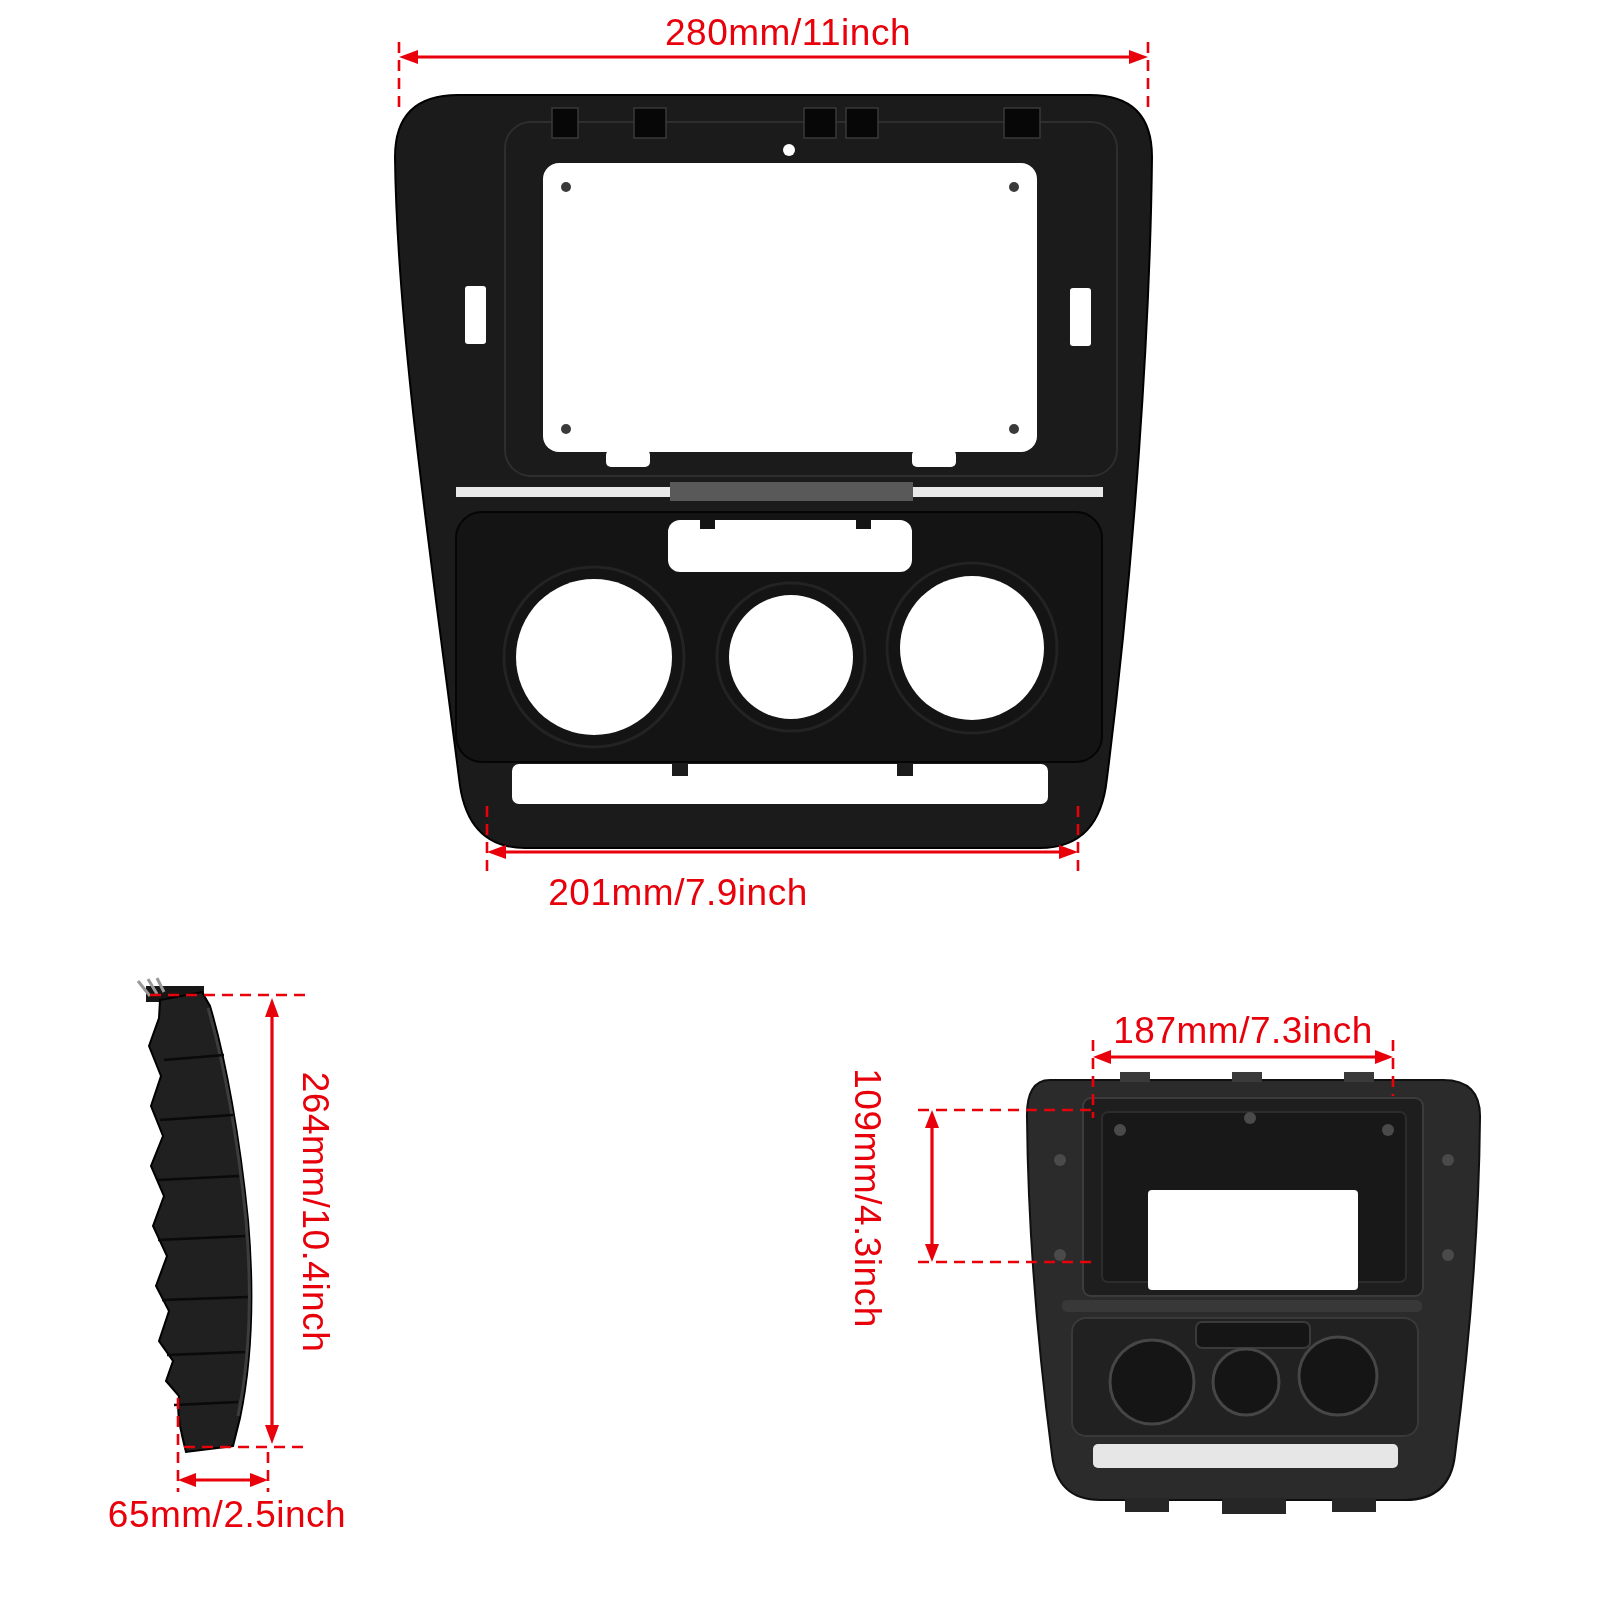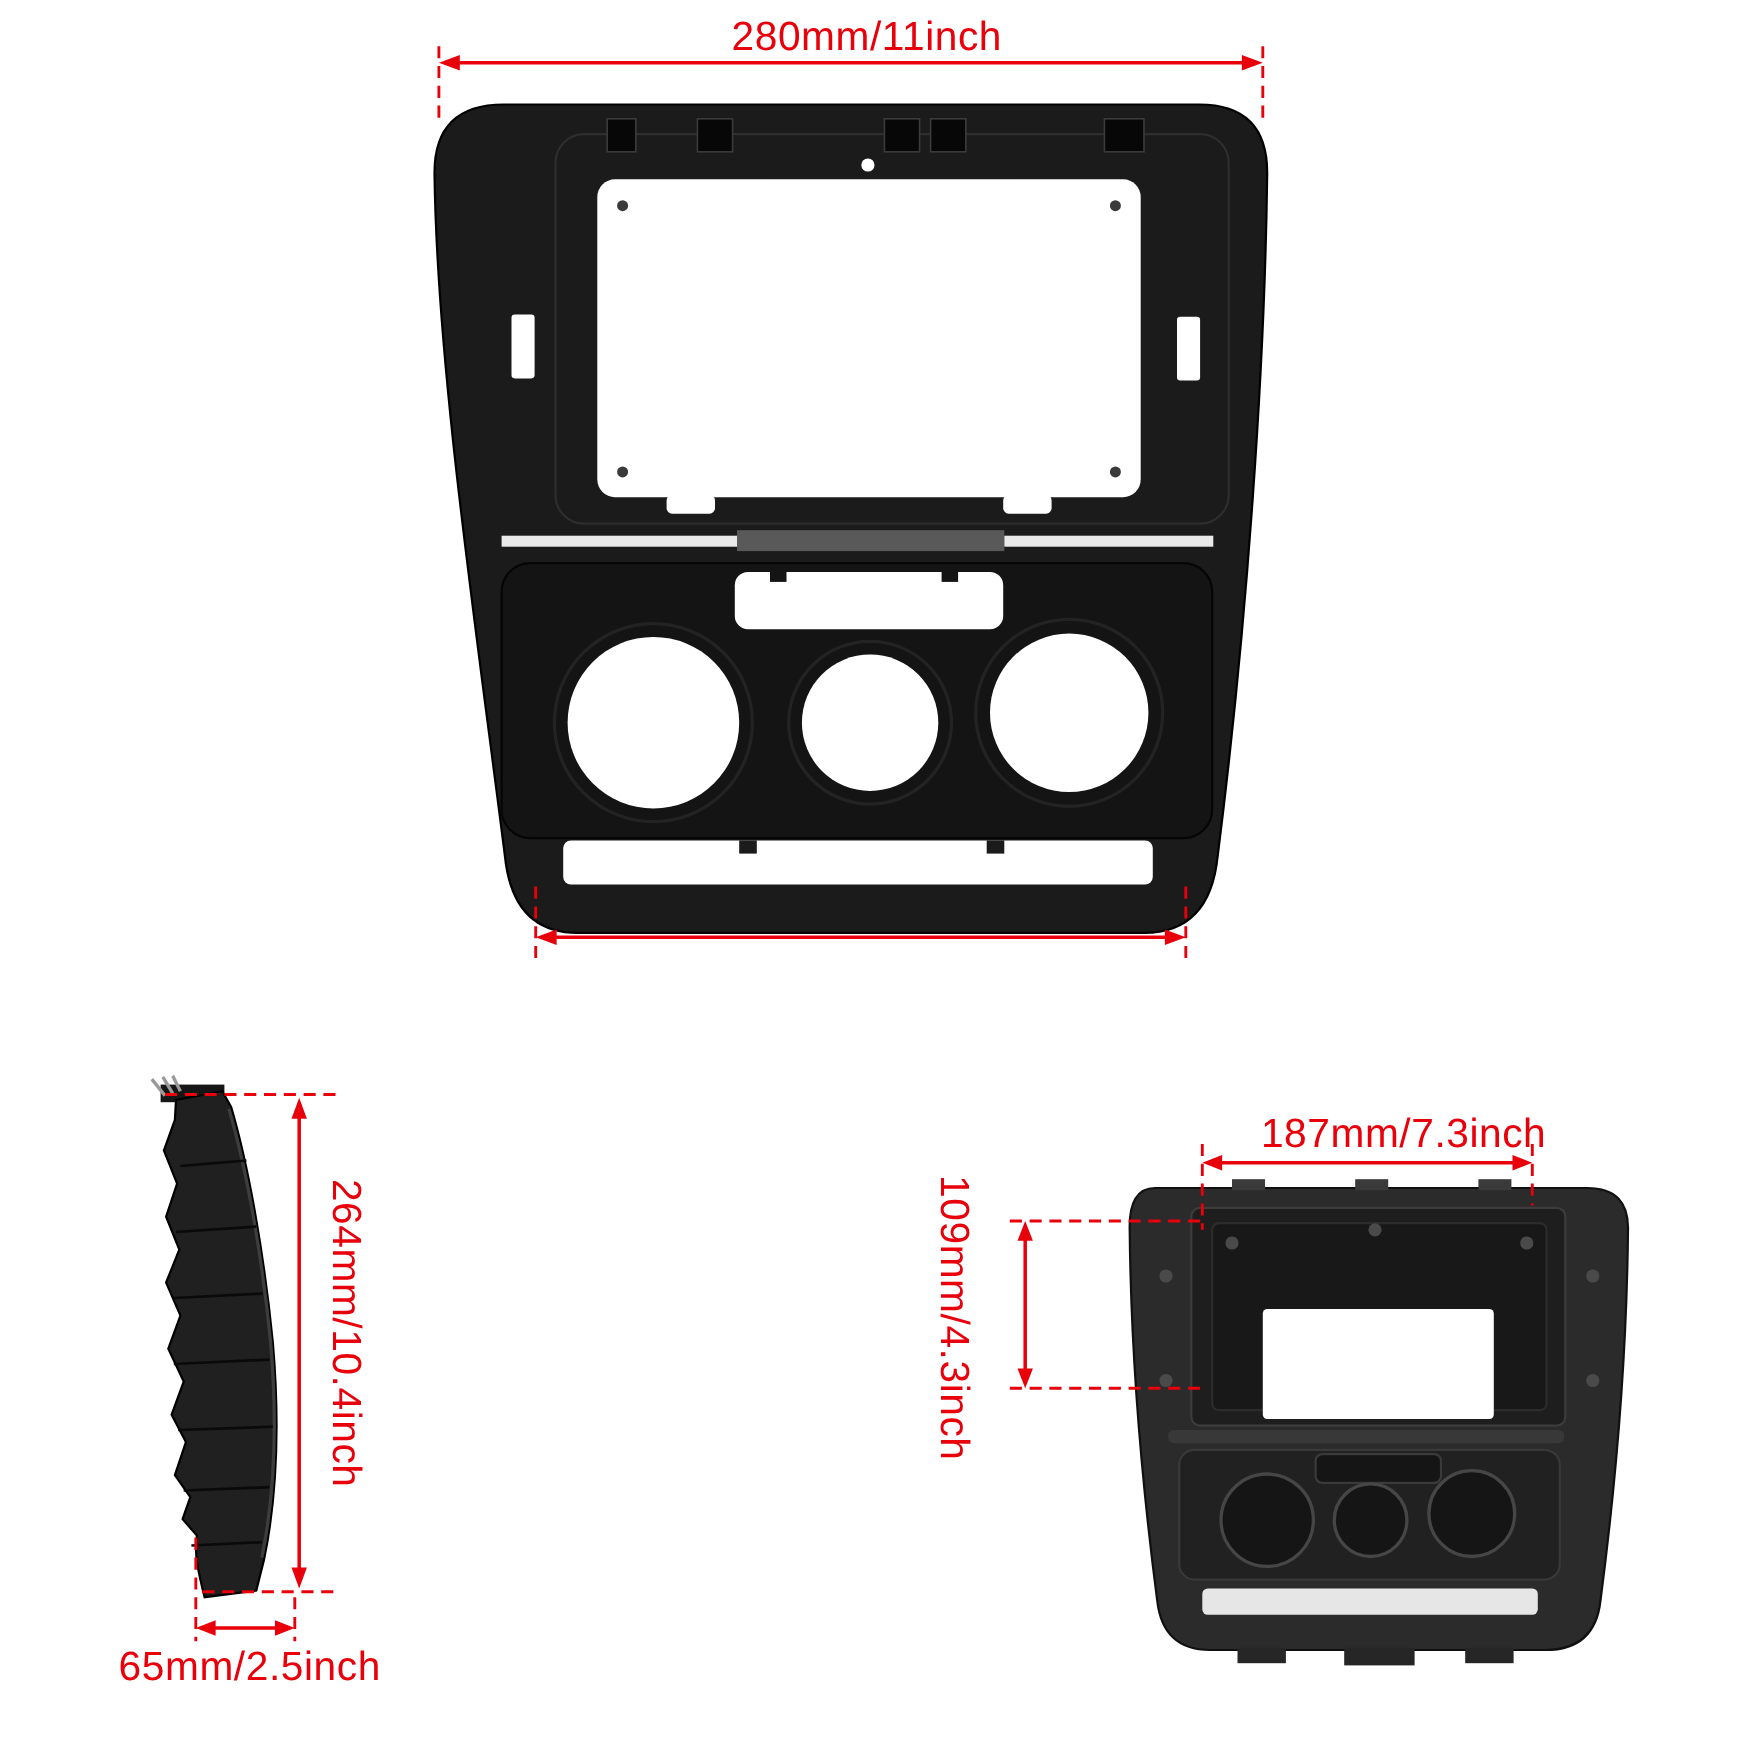--- a/index.html
+++ b/index.html
@@ -200,22 +200,23 @@
       <line class="dash" x1="918" y1="1110" x2="1092" y2="1110"></line>
       <line class="dash" x1="918" y1="1262" x2="1092" y2="1262"></line>
       <line class="solid" x1="932" y1="1126" x2="932" y2="1246"></line>
       <polygon points="932,1110 925,1128 939,1128"></polygon>
       <polygon points="932,1262 925,1244 939,1244"></polygon>
     </g>
   </svg>
 
   <div class="dim-label" style="left:788px; top:12px;">280mm/11inch</div>
 
+  <div class="dim-label" style="left:678px; top:872px;">201mm/7.9inch</div>
 
   <div class="dim-label v" style="left:294px; top:1212px;">264mm/10.4inch</div>
 
   <div class="dim-label" style="left:212px; top:1494px;margin-left:15px;">65mm/2.5inch</div>
 
-  <div class="dim-label" style="left:1276px; top:1010px;">187mm/7.3inch</div>
+  <div class="dim-label" style="left:1243px; top:1010px;">187mm/7.3inch</div>
 
   <div class="dim-label v" style="left:846px; top:1198px;">109mm/4.3inch</div>
 
 </div>
 
 </body></html>

